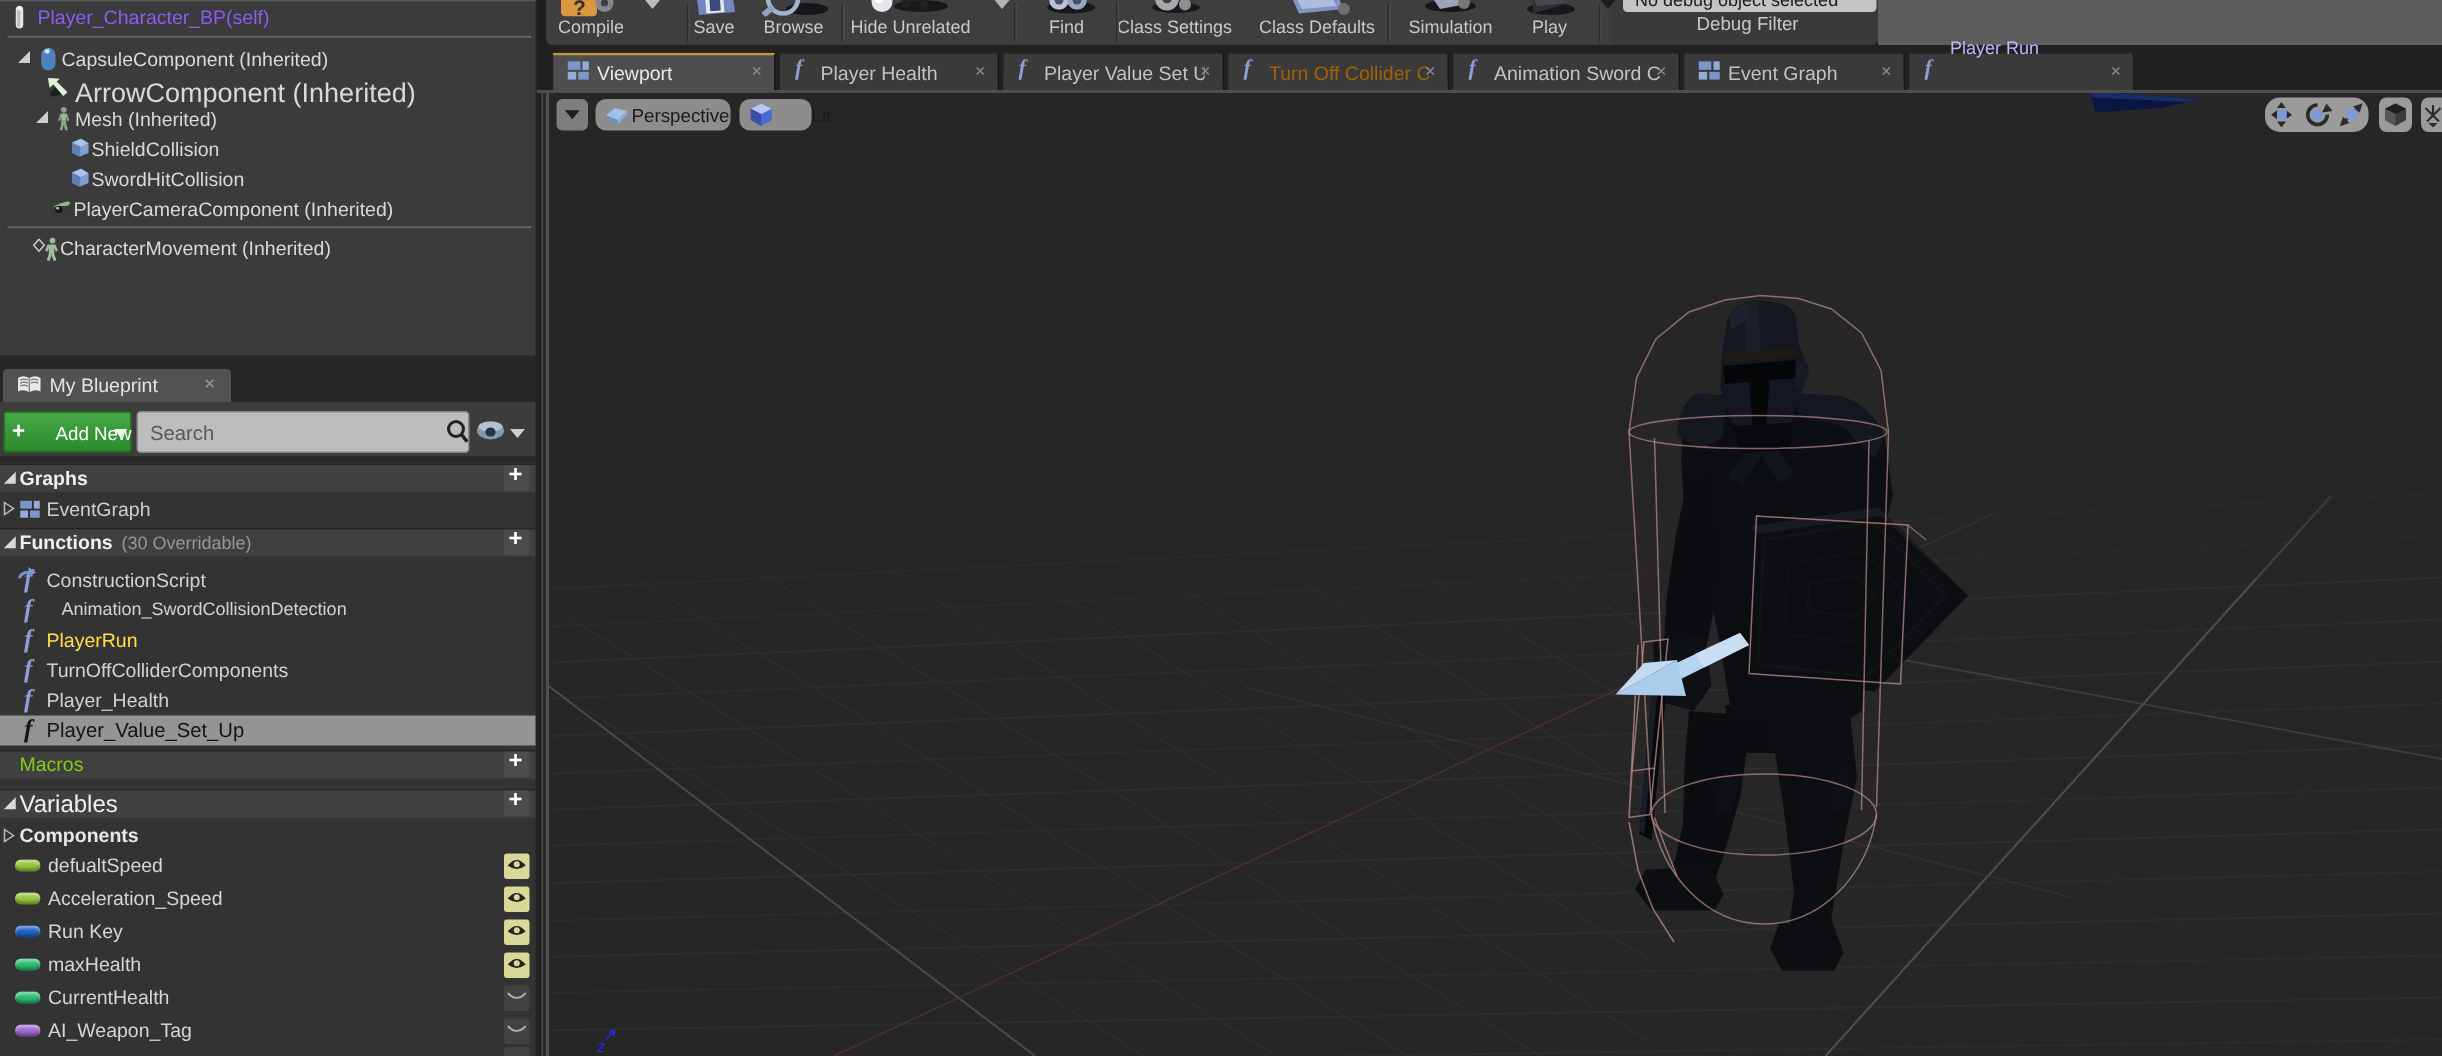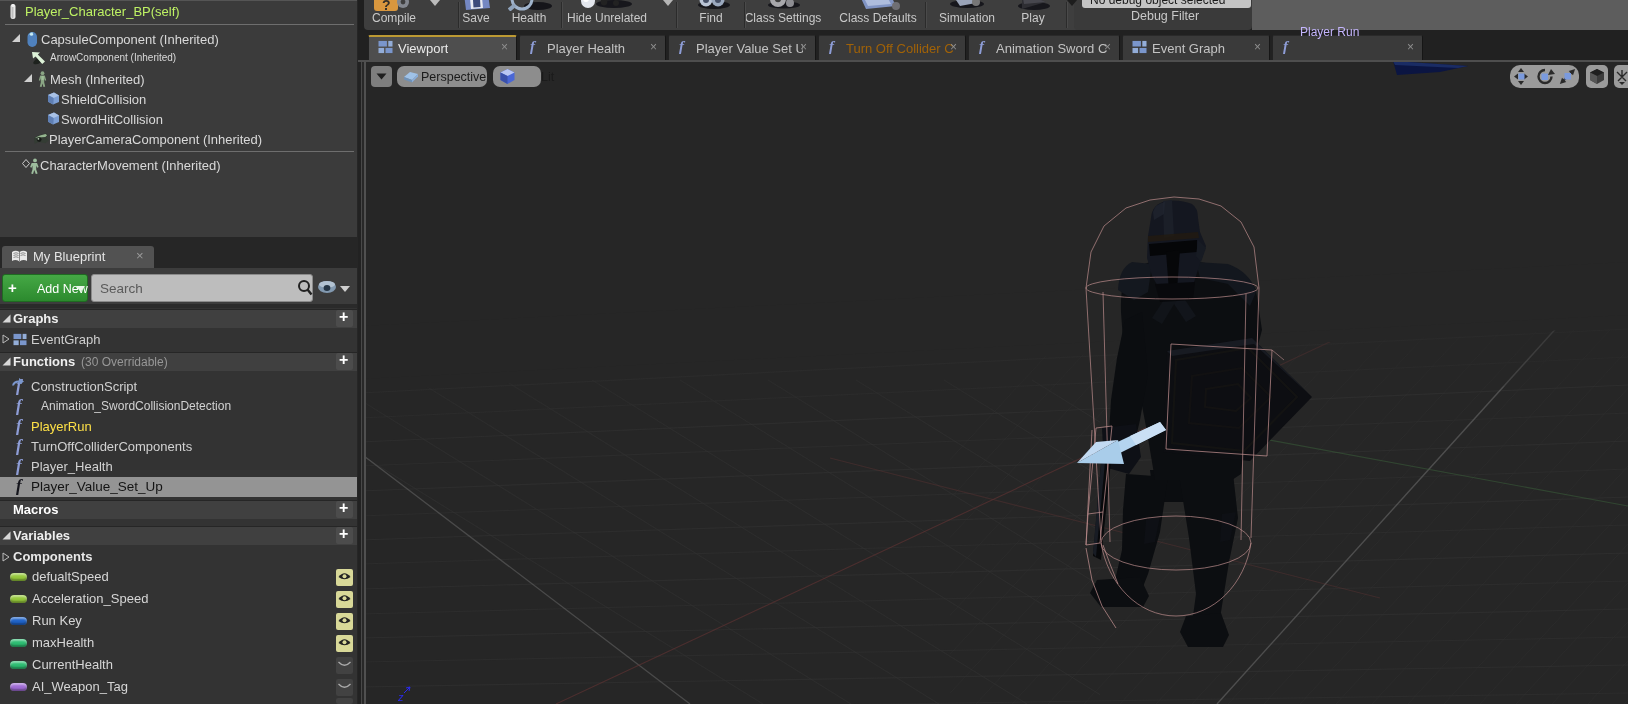--- a/index.html
+++ b/index.html
@@ -180,28 +180,28 @@
  <text x="398" y="701" font-family="Liberation Sans, sans-serif" font-size="11" font-style="italic" fill="#2a2aee">z</text>
  <path d="M404,693 L410,687 M410,687 l-4,1 M410,687 l-1,4" stroke="#2a2aee" stroke-width="1" fill="none"></path>
 </svg>
 
 <div class="abs" style="left:0;top:0;width:358px;height:704px;background:#262626"></div>
 
 <div class="abs" style="left:0;top:0;width:357px;height:237px;background:#3b3b3b;border-top:1px solid #555;box-sizing:border-box"></div>
 <div class="abs" style="left:5px;top:24px;width:349px;height:1px;background:#6e6e6e"></div>
 <div class="abs" style="left:5px;top:151px;width:349px;height:1px;background:#6e6e6e"></div>
 
-<div class="txt" style="left:25px;top:4px;font-size:13px;color:#bef264">Player_Character_BP(self)</div>
+<div class="txt" style="left:25px;top:4px;font-size:13px;color:#8b5cf6">Player_Character_BP(self)</div>
 <svg class="abs" style="left:7px;top:3px" width="12" height="17" viewBox="0 0 12 17">
     <rect x="3.5" y="1" width="5" height="15" rx="2.5" fill="#e8e8e8"></rect>
     <rect x="4.5" y="2" width="2" height="13" rx="1" fill="#bdbdbd"></rect>
     <circle cx="6" cy="2.5" r="1.6" fill="#f2f2f2"></circle>
   </svg>
 <div class="txt" style="left:41px;top:32px;font-size:13px;color:#d9d9d9">CapsuleComponent (Inherited)</div>
-<div class="txt" style="left:50px;top:52px;font-size:10px;color:#d9d9d9">ArrowComponent (Inherited)</div>
+<div class="txt" style="left:50px;top:52px;font-size:18px;color:#d9d9d9">ArrowComponent (Inherited)</div>
 <div class="txt" style="left:50px;top:72px;font-size:13px;color:#d9d9d9">Mesh (Inherited)</div>
 <div class="txt" style="left:61px;top:92px;font-size:13px;color:#d9d9d9">ShieldCollision</div>
 <div class="txt" style="left:61px;top:112px;font-size:13px;color:#d9d9d9">SwordHitCollision</div>
 <div class="txt" style="left:49px;top:132px;font-size:13px;color:#d9d9d9">PlayerCameraComponent (Inherited)</div>
 <div class="txt" style="left:40px;top:158px;font-size:13px;color:#d9d9d9">CharacterMovement (Inherited)</div>
 
 <svg class="abs" style="left:11px;top:33px" width="10" height="10" viewBox="0 0 10 10">
     <path d="M1,9 L9,9 L9,1 Z" fill="#cfcfcf"></path>
   </svg>
 <svg class="abs" style="left:26px;top:31px" width="12" height="17" viewBox="0 0 12 17">
@@ -313,28 +313,28 @@
 <div class="txt" style="left:31px;top:439px;font-size:13px;color:#d2d2d2">TurnOffColliderComponents</div>
 <div class="txt" style="left:16px;top:456px;font-size:17px;font-style:italic;font-family:'Liberation Serif',serif;color:#8e9dd6;font-weight:bold">f</div>
 <div class="txt" style="left:31px;top:459px;font-size:13px;color:#d2d2d2">Player_Health</div>
 <svg class="abs" style="left:11px;top:378px" width="13" height="8" viewBox="0 0 13 8">
     <path d="M1,7.5 Q2,2.5 8,2.5 L8,0 L13,3.5 L8,7 L8,4.5 Q4,4.5 3,7.5 Z" fill="#7a96cc"></path>
   </svg>
 <div class="abs" style="left:0;top:477px;width:357px;height:20px;background:#949494"></div>
 <div class="txt" style="left:16px;top:476px;font-size:17px;font-style:italic;font-family:'Liberation Serif',serif;color:#15151c;font-weight:bold">f</div>
 <div class="txt" style="left:31px;top:479px;font-size:13.5px;color:#141414">Player_Value_Set_Up</div>
 <div class="abs" style="left:0;top:500px;width:357px;height:19px;background:#404040;border-top:1px solid #262626;box-sizing:border-box"></div>
-<div class="txt" style="left:13px;top:502px;font-size:13px;font-weight:bold;color:#ffffff">Macros</div>
+<div class="txt" style="left:13px;top:502px;font-size:13px;font-weight:normal;color:#84cc16">Macros</div>
 <div class="abs" style="left:336px;top:501px;width:17px;height:17px;background:#4c4c4c;border-radius:2px"></div>
 <div class="txt" style="left:339px;top:499px;font-size:16px;font-weight:bold;color:#fff">+</div>
 <div class="abs" style="left:0;top:526px;width:357px;height:19px;background:#404040;border-top:1px solid #262626;box-sizing:border-box"></div>
 <svg class="abs" style="left:2px;top:531px" width="9" height="9" viewBox="0 0 9 9">
     <path d="M0.5,8.5 L8.5,8.5 L8.5,0.5 Z" fill="#d8d8d8"></path>
   </svg>
-<div class="txt" style="left:13px;top:528px;font-size:13px;font-weight:bold;color:#efefef">Variables</div>
+<div class="txt" style="left:13px;top:528px;font-size:16px;font-weight:normal;color:#efefef">Variables</div>
 <div class="abs" style="left:336px;top:527px;width:17px;height:17px;background:#4c4c4c;border-radius:2px"></div>
 <div class="txt" style="left:339px;top:525px;font-size:16px;font-weight:bold;color:#fff">+</div>
 <svg class="abs" style="left:2px;top:552px" width="8" height="10" viewBox="0 0 8 10">
     <path d="M1,1 L7,5 L1,9 Z" fill="none" stroke="#bbb" stroke-width="1"></path>
   </svg>
 <div class="txt" style="left:13px;top:549px;font-size:13px;font-weight:bold;color:#e8e8e8">Components</div>
 <div class="abs" style="left:10px;top:573px;width:17px;height:8px;border-radius:4px;background:linear-gradient(#96c83c,#96c83c) , #96c83c;background-color:#96c83c;box-shadow:inset 0 2px 2px rgba(255,255,255,.45), inset 0 -2px 2px rgba(0,0,0,.35)"></div>
 <div class="txt" style="left:32px;top:569px;font-size:13px;color:#d6d6d6">defualtSpeed</div>
 <div class="abs" style="left:336px;top:569px;width:17px;height:17px;background:#d8d898;border-radius:2px"></div>
 <svg class="abs" style="left:338px;top:572px" width="13" height="10" viewBox="0 0 13 10">
@@ -375,21 +375,21 @@
     <path d="M0.5,1 Q6.5,7.5 12.5,1" fill="none" stroke="#aaa" stroke-width="1.3"></path>
   </svg>
 <div class="abs" style="left:336px;top:698px;width:17px;height:6px;background:#424242;border-radius:2px"></div>
 <div class="abs" style="left:358px;top:0;width:1270px;height:33px;background:#1f1f1f"></div>
 <div class="abs" style="left:364px;top:0;width:886px;height:30px;background:#3e3e3e;border-radius:0 0 4px 4px"></div>
 <div class="abs" style="left:1074px;top:0;width:178px;height:30px;background:#3a3a3a;border-radius:0 0 4px 4px"></div>
 <div class="abs" style="left:1252px;top:0;width:376px;height:31px;background:#5d5d5d"></div>
 <div class="abs" style="left:1252px;top:31px;width:376px;height:1px;background:#7a7a7a"></div>
 <div class="txt" style="left:394px;top:11px;transform:translateX(-50%);font-size:12px;color:#c9c9c9">Compile</div>
 <div class="txt" style="left:476px;top:11px;transform:translateX(-50%);font-size:12px;color:#c9c9c9">Save</div>
-<div class="txt" style="left:529px;top:11px;transform:translateX(-50%);font-size:12px;color:#c9c9c9">Health</div>
+<div class="txt" style="left:529px;top:11px;transform:translateX(-50%);font-size:12px;color:#c9c9c9">Browse</div>
 <div class="txt" style="left:607px;top:11px;transform:translateX(-50%);font-size:12px;color:#c9c9c9">Hide Unrelated</div>
 <div class="txt" style="left:711px;top:11px;transform:translateX(-50%);font-size:12px;color:#c9c9c9">Find</div>
 <div class="txt" style="left:783px;top:11px;transform:translateX(-50%);font-size:12px;color:#c9c9c9">Class Settings</div>
 <div class="txt" style="left:878px;top:11px;transform:translateX(-50%);font-size:12px;color:#c9c9c9">Class Defaults</div>
 <div class="txt" style="left:967px;top:11px;transform:translateX(-50%);font-size:12px;color:#c9c9c9">Simulation</div>
 <div class="txt" style="left:1033px;top:11px;transform:translateX(-50%);font-size:12px;color:#c9c9c9">Play</div>
 <div class="abs" style="left:458px;top:2px;width:1px;height:26px;background:#2b2b2b"></div>
 <div class="abs" style="left:459px;top:2px;width:1px;height:26px;background:#4a4a4a"></div>
 <div class="abs" style="left:561px;top:2px;width:1px;height:26px;background:#2b2b2b"></div>
 <div class="abs" style="left:562px;top:2px;width:1px;height:26px;background:#4a4a4a"></div>

